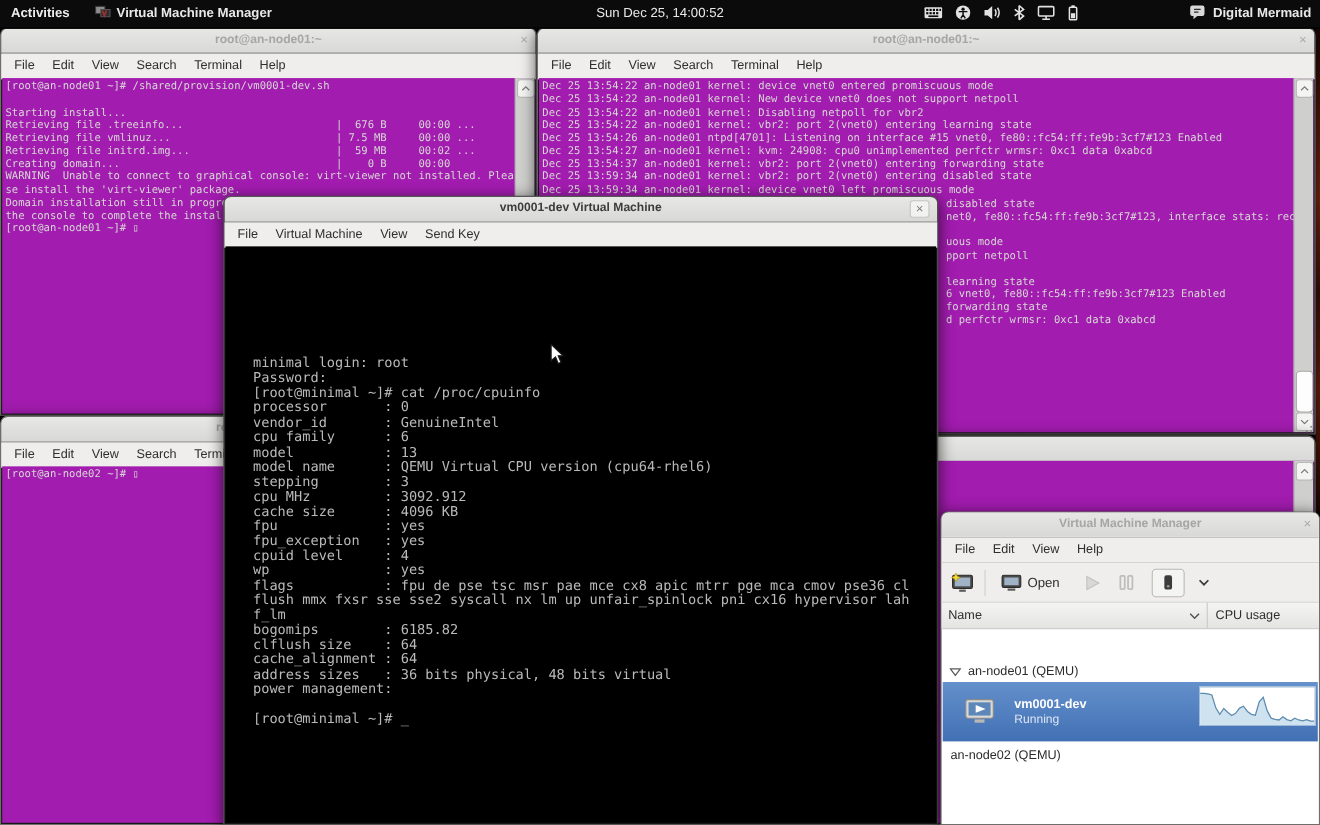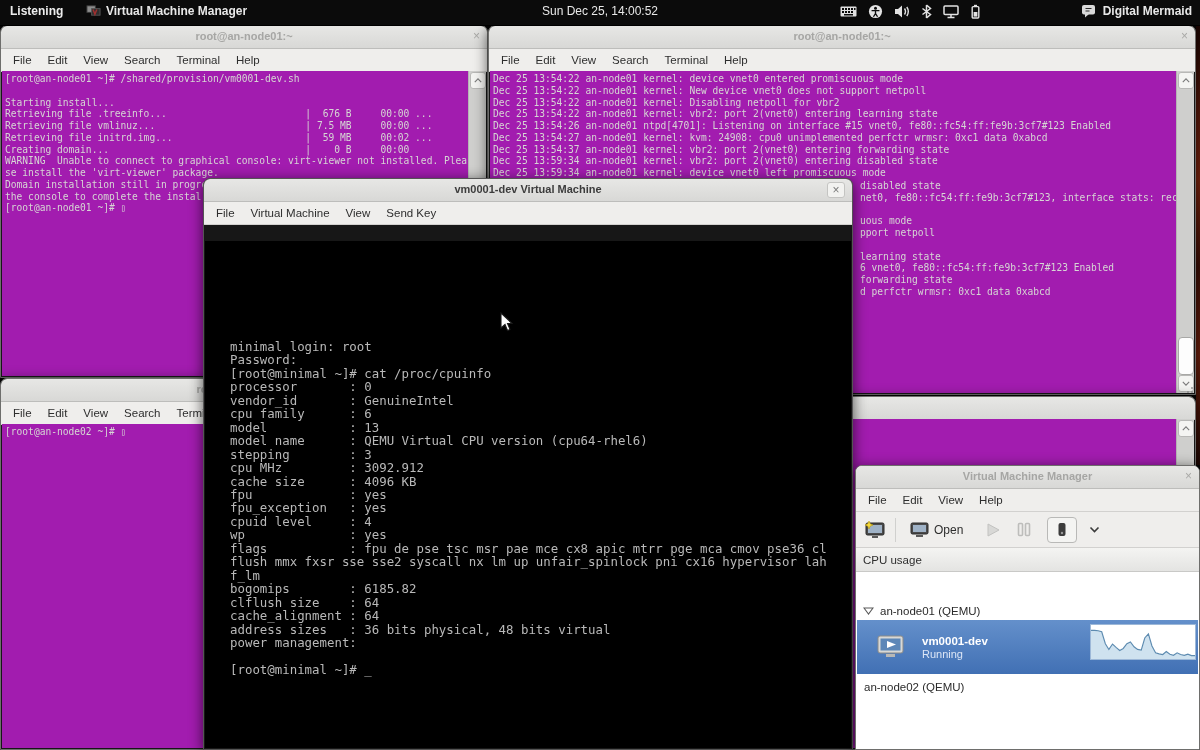--- a/index.html
+++ b/index.html
@@ -34,21 +34,21 @@
   .tcontent>pre{padding:2px 3px;}
   
   .sb{position:absolute;top:0;bottom:0;right:0;width:17px;background:#cfcfcd;border-left:1px solid #b5b5b3;}
   .sb-btn{position:absolute;left:1px;width:14px;height:15px;background:#f4f4f2;border:1px solid #b8b8b6;
           border-radius:3px;display:flex;align-items:center;justify-content:center;}
   .sb-btn svg{width:8px;height:5px;}
   .sb-up{top:1px;} .sb-dn{bottom:1px;}
   .sb-thumb{position:absolute;left:1px;width:14px;height:36px;background:#fdfdfd;
             border:1px solid #a8a8a6;border-radius:4px;}
   
-  #win-vm .tcontent{top:62px;background:#000;}
+  #win-vm .tcontent{top:45px;background:#000;}
   #win-vm pre{font-size:12.4px;line-height:13.45px;color:#b9b9b9;padding:99px 0 0 25px;}
   
   #win-vmm{background:#ffffff;}
   .toolbar{height:35px;background:#efeeec;border-bottom:1px solid #d2d1cf;display:flex;
            align-items:center;gap:8px;padding-left:7px;}
   .tb-sep{width:1px;height:24px;background:#d0d0ce;}
   .btn-open{display:flex;align-items:center;gap:5px;font-size:12px;color:#2e2e2e;padding:3px 6px;}
   .tool-btn{display:flex;align-items:center;justify-content:center;}
   .boxed{border:1px solid #b9b9b7;border-radius:4px;background:#f4f4f2;width:28px;height:24px;}
   .listhdr{height:23px;display:flex;background:linear-gradient(#f4f4f2,#e4e4e2);
@@ -72,21 +72,21 @@
      background:linear-gradient(#1a0502,#58180a 20%,#7a240e 35%,#3a0e05 55%,#6b1f0c 75%,#200703);}
   .cursor{position:absolute;z-index:99;}
   .grip{position:absolute;right:1px;bottom:-1px;}
 </style>
 </head>
 <body>
 
 <div class="edge-glow"></div>
 
 <div class="topbar">
-  <span class="tb-activities">Listening</span>
+  <span class="tb-activities">Activities</span>
   <span class="tb-app">
     <svg width="15" height="15" viewBox="0 0 16 16">
       <rect x="1" y="3" width="9" height="7" fill="#8d8d8d" stroke="#3a3a3a"></rect>
       <rect x="6" y="6" width="9" height="7" fill="#2f2f2f" stroke="#555"></rect>
       <path d="M7.5 7 L9.5 12 L11.5 7" stroke="#a03030" stroke-width="1.6" fill="none"></path>
     </svg>
     <span>Virtual Machine Manager</span>
   </span>
   <span class="tb-clock">Sun Dec 25, 14:00:52</span>
   <span class="tb-status">
@@ -351,20 +351,26 @@
         <circle cx="6" cy="11" r="1.2" fill="#9a9a9a"></circle>
       </svg>
     </span>
     <span class="tool-btn" style="margin-left:4px;">
       <svg width="11" height="7" viewBox="0 0 11 7">
         <path d="M1.5 1.5 L5.5 5.5 L9.5 1.5" stroke="#3a3a3a" stroke-width="1.6" fill="none"></path>
       </svg>
     </span>
   </div>
   <div class="listhdr">
+    <span class="hdr-name">
+      <span>Name</span>
+      <svg width="10" height="6" viewBox="0 0 10 6">
+        <path d="M1 1 L5 5 L9 1" stroke="#555" stroke-width="1.4" fill="none"></path>
+      </svg>
+    </span>
     <span class="hdr-cpu">CPU usage</span>
   </div>
   <div class="vmlist">
     <div class="row row-host1">
       <svg width="11" height="8" viewBox="0 0 11 8">
         <path d="M1 1 L10 1 L5.5 7 Z" fill="none" stroke="#5a5a5a" stroke-width="1.1"></path>
       </svg>
       <span>an-node01 (QEMU)</span>
     </div>
     <div class="row row-sel">

